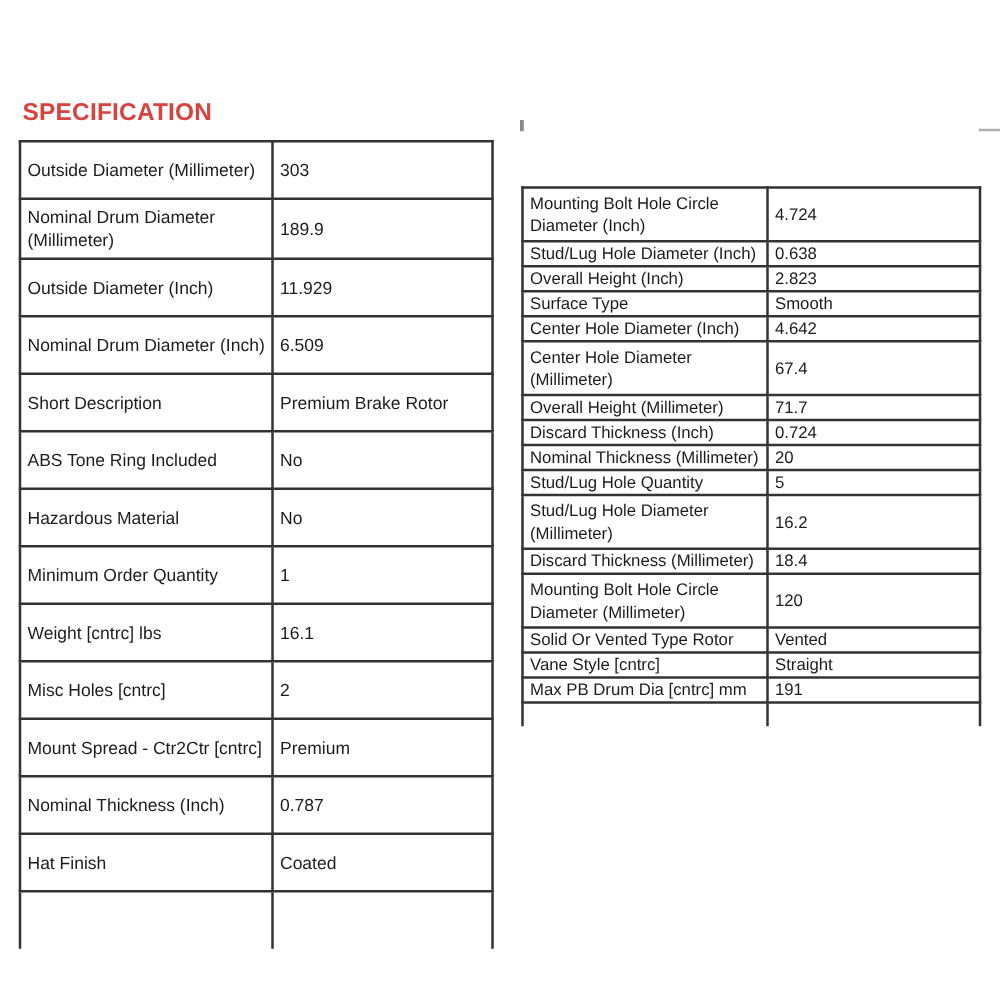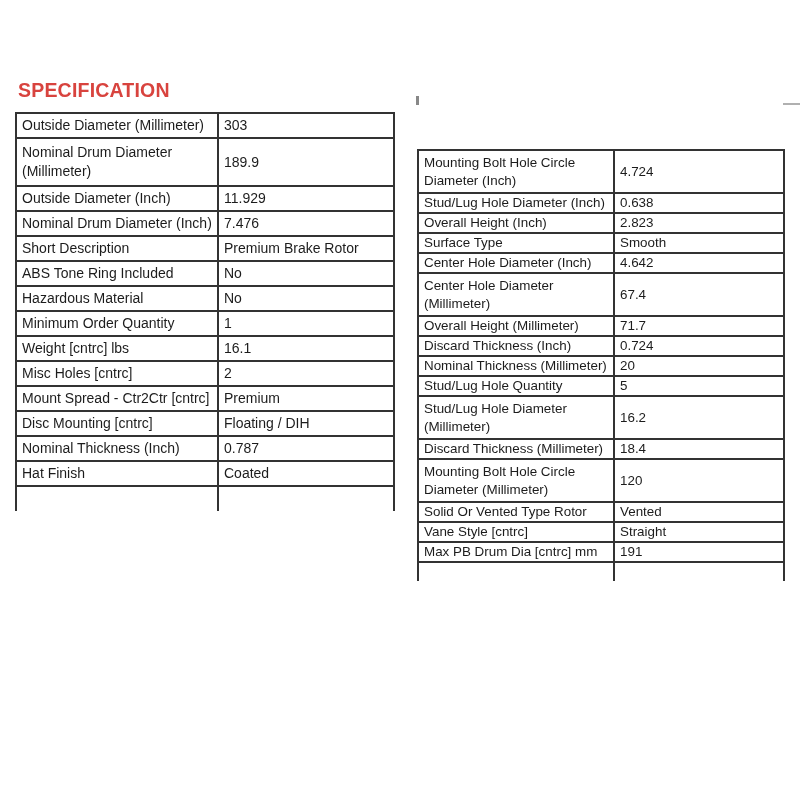--- a/index.html
+++ b/index.html
@@ -36,21 +36,21 @@
   #left-table  { width: 378px; font-size: 14px;   }
   #right-table { width: 366px; font-size: 13.4px; }
   td {
     box-sizing: border-box;
     border: 2px solid var(--border);
     vertical-align: middle;
     overflow: hidden;
     padding: 0 2px 0 5px;
     white-space: pre;
   }
-  #left-table td  { height: 25px; line-height: 19px; }
+  #left-table td  { height: 46px; line-height: 19px; }
   #left-table tr.tall td  { height: 48px; }
   #right-table td { height: 19px; line-height: 18px; }
   #right-table tr.tall td { height: 43px; }
   tr.cut td {
     height: 4px;
     border-bottom: none;
     padding: 0;
   }
   
   .sliver-above-right-table {
@@ -86,21 +86,21 @@
           <td class="label">Nominal Drum Diameter
 (Millimeter)</td>
           <td class="value">189.9</td>
         </tr>
         <tr>
           <td class="label">Outside Diameter (Inch)</td>
           <td class="value">11.929</td>
         </tr>
         <tr>
           <td class="label">Nominal Drum Diameter (Inch)</td>
-          <td class="value">7.476</td>
+          <td class="value">6.509</td>
         </tr>
         <tr>
           <td class="label">Short Description</td>
           <td class="value">Premium Brake Rotor</td>
         </tr>
         <tr>
           <td class="label">ABS Tone Ring Included</td>
           <td class="value">No</td>
         </tr>
         <tr>
@@ -115,24 +115,20 @@
           <td class="label">Weight [cntrc] lbs</td>
           <td class="value">16.1</td>
         </tr>
         <tr>
           <td class="label">Misc Holes [cntrc]</td>
           <td class="value">2</td>
         </tr>
         <tr>
           <td class="label">Mount Spread - Ctr2Ctr [cntrc]</td>
           <td class="value">Premium</td>
-        </tr>
-        <tr>
-          <td class="label">Disc Mounting [cntrc]</td>
-          <td class="value">Floating / DIH</td>
         </tr>
         <tr>
           <td class="label">Nominal Thickness (Inch)</td>
           <td class="value">0.787</td>
         </tr>
         <tr>
           <td class="label">Hat Finish</td>
           <td class="value">Coated</td>
         </tr>
         <tr class="cut">

